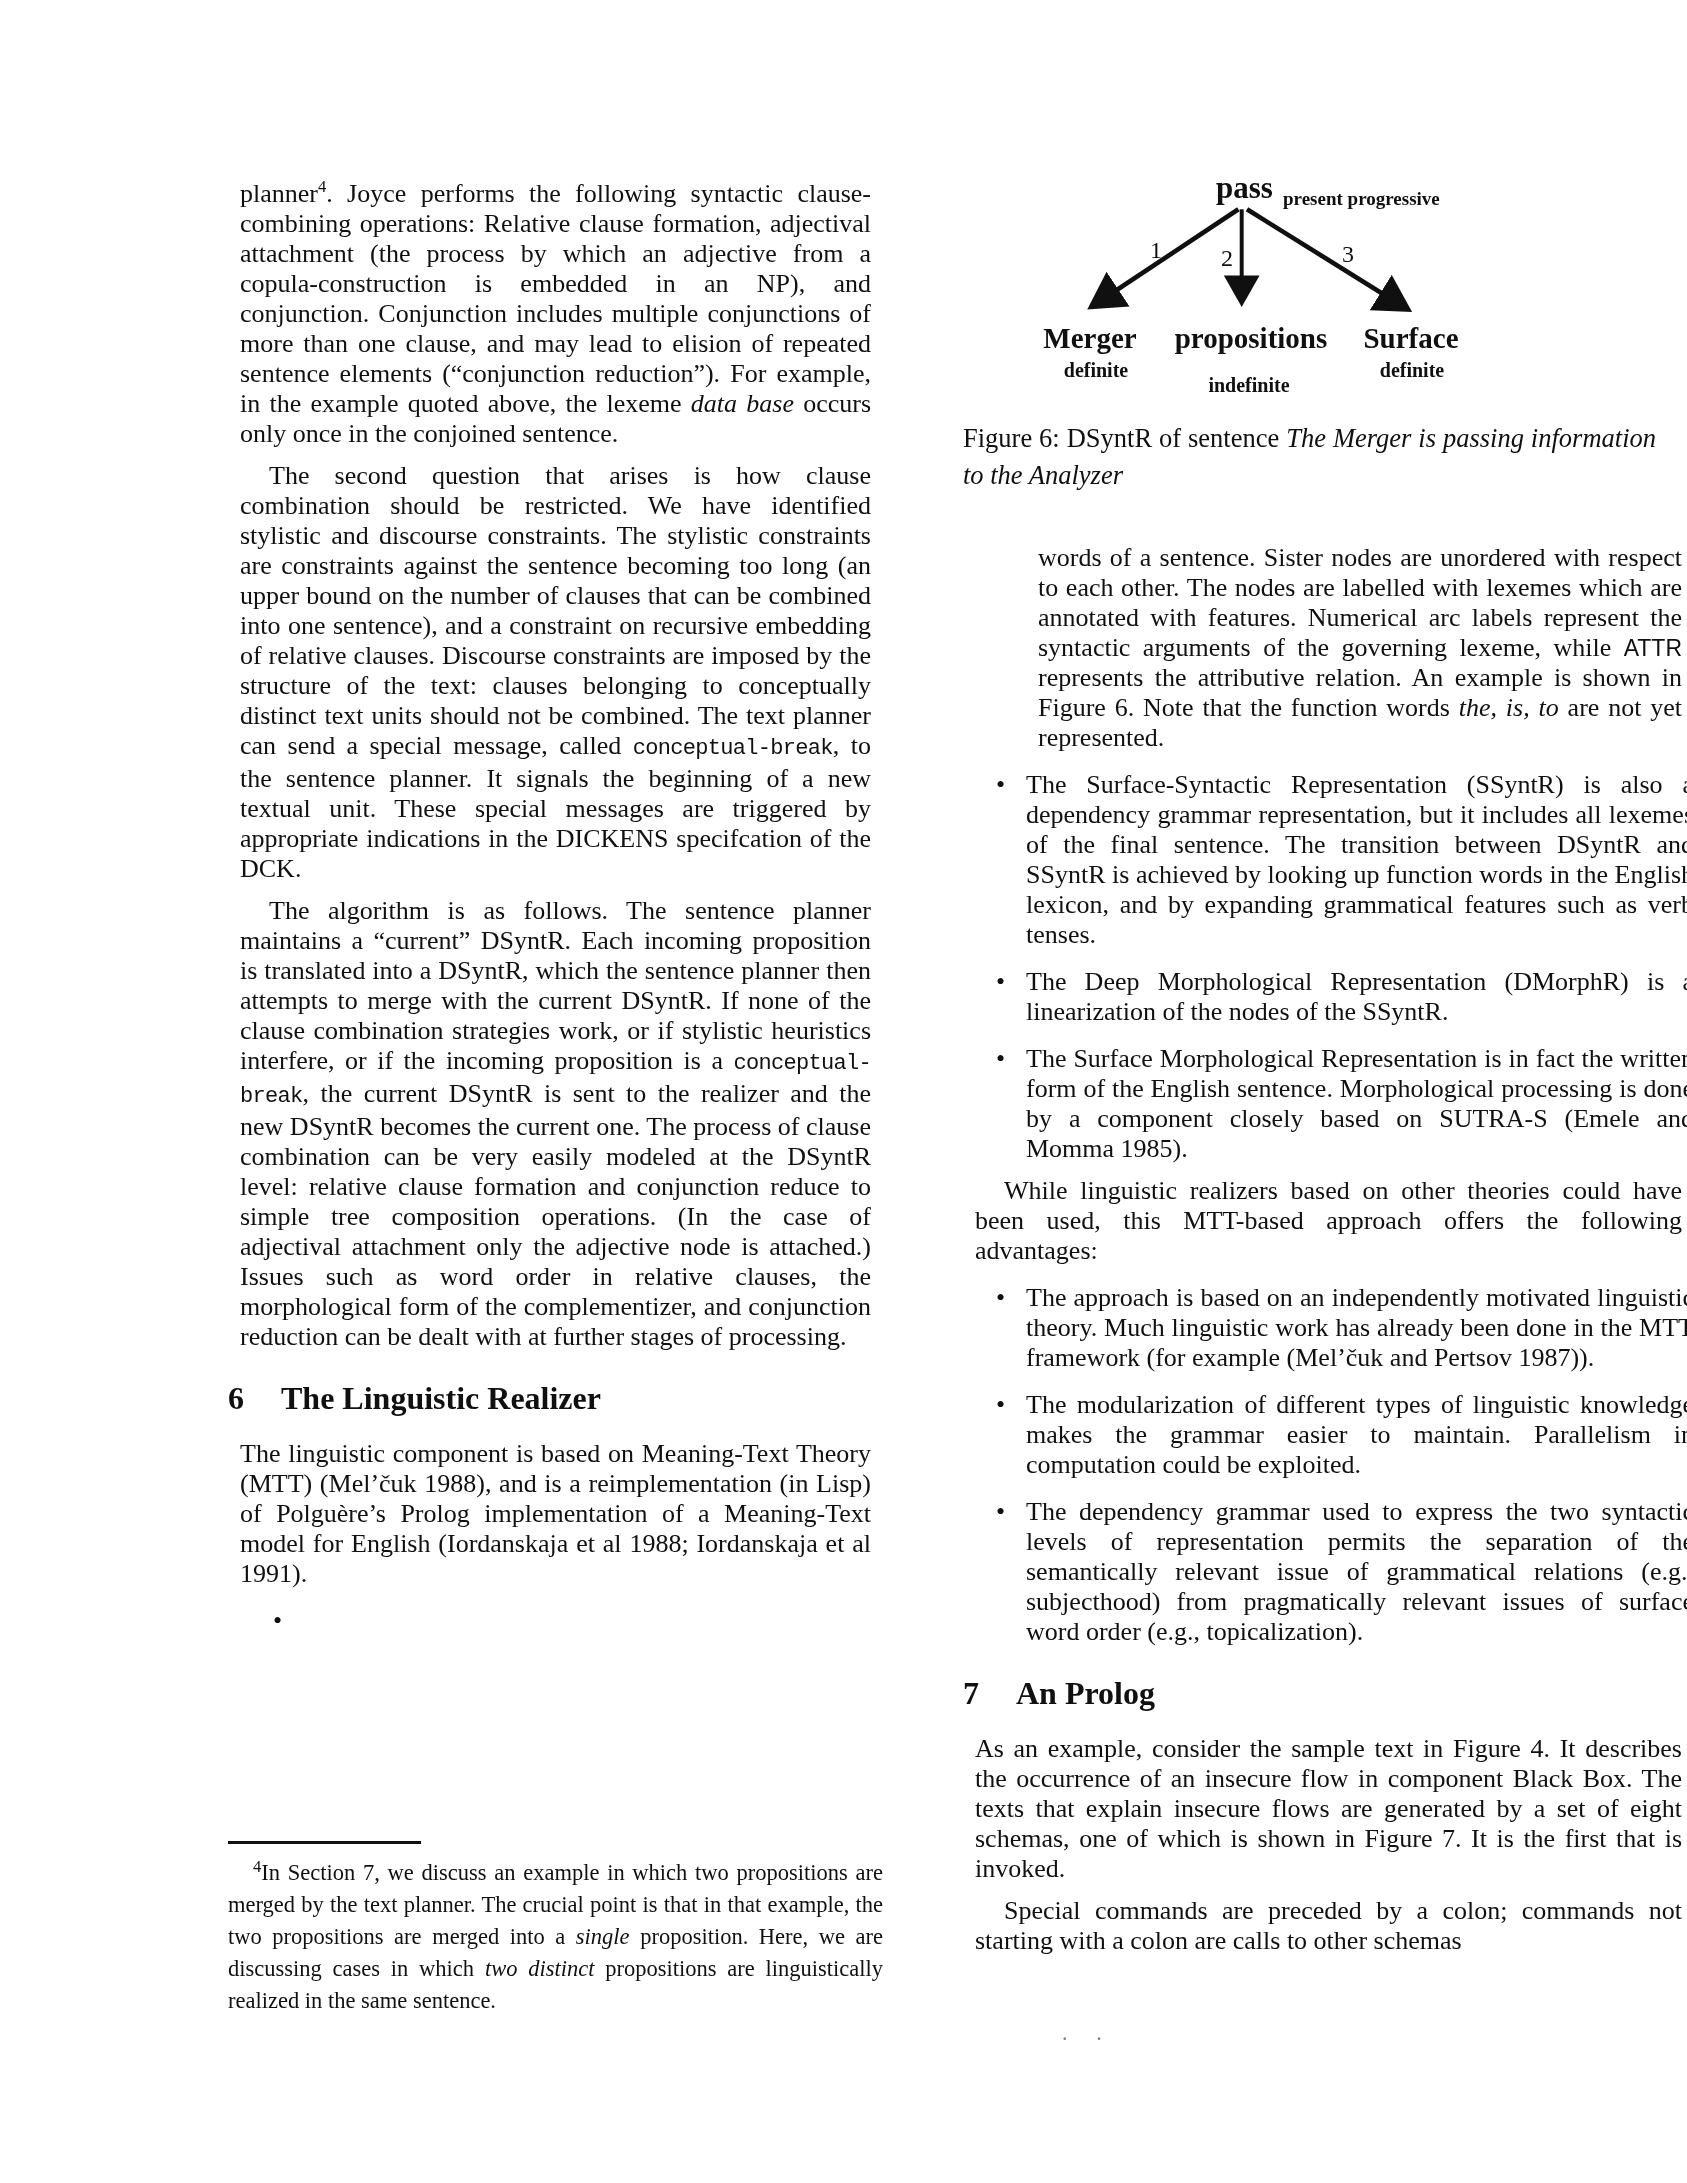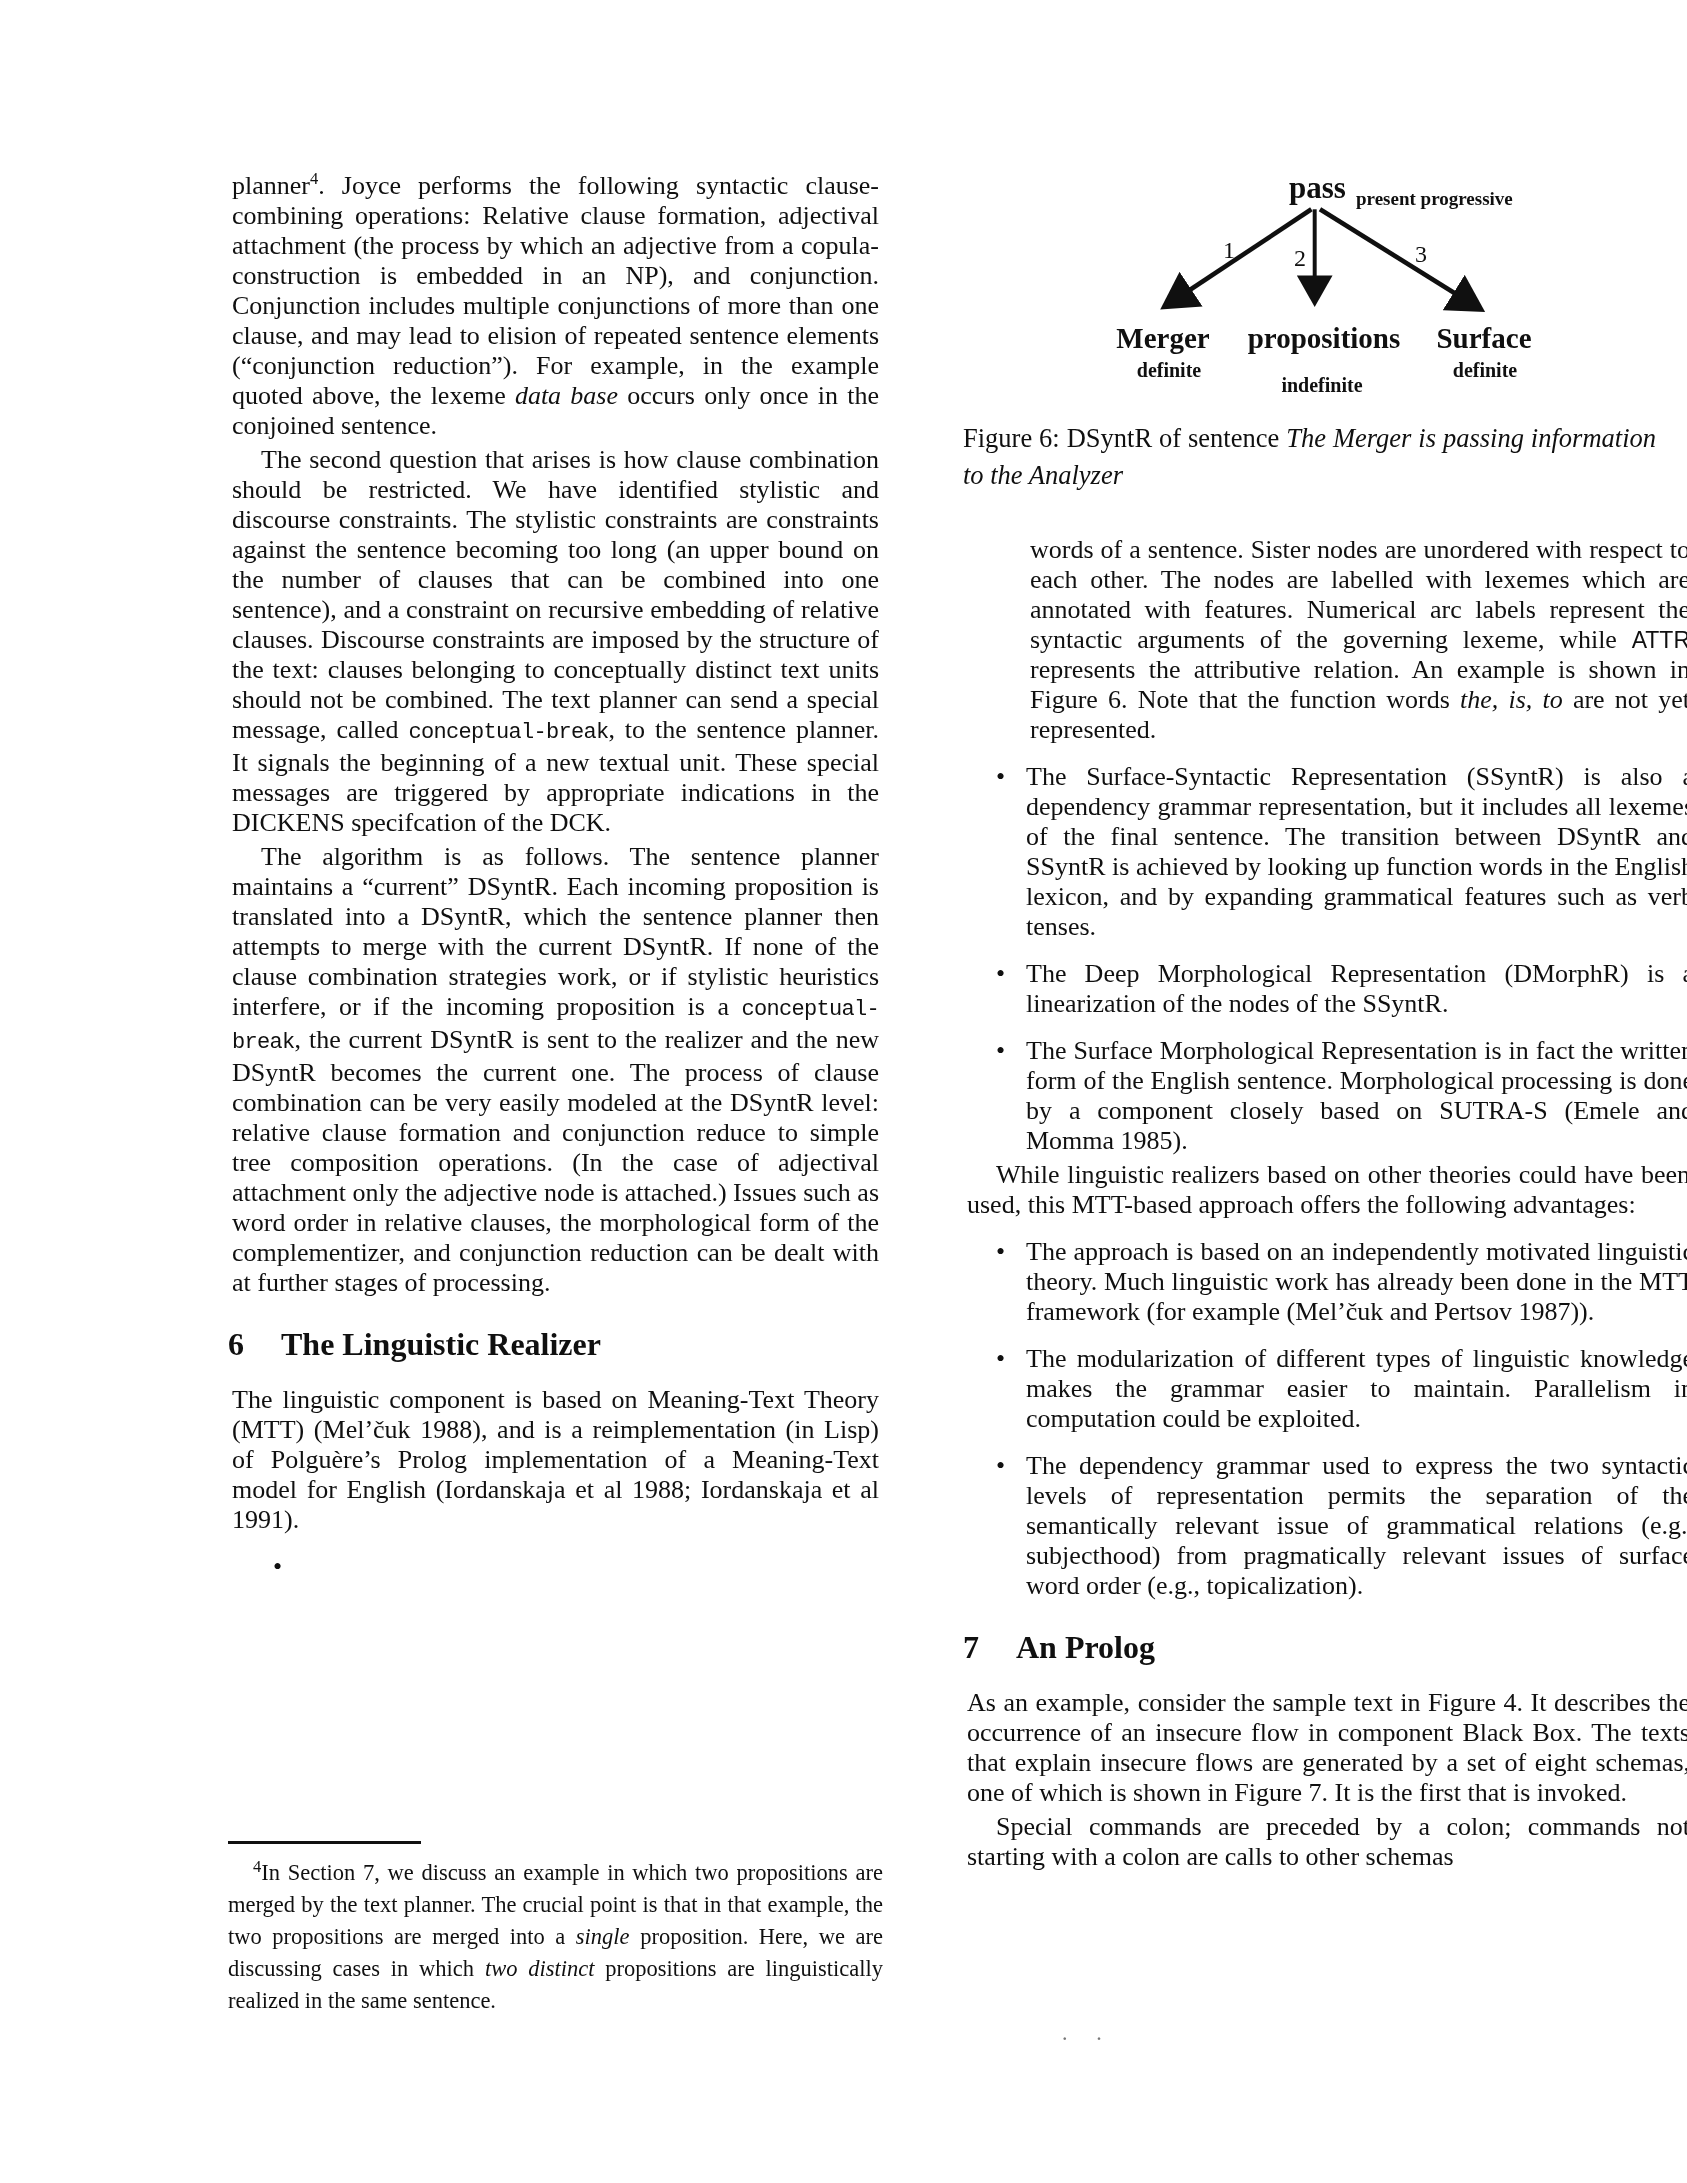--- a/index.html
+++ b/index.html
@@ -4,40 +4,40 @@
 <style>
   html, body { margin:0; padding:0; }
   body {
     width:1687px; height:2183px; position:relative; overflow:hidden;
     background:#ffffff; color:#101010;
     font-family:"Liberation Serif", serif;
   }
   .col { position:absolute; text-align:justify; }
   .col-left  { left:228px;  top:167px; width:655px; }
   .col-right { left:963px; top:531px; width:731px; }
-  p.body { margin:4px; font-size:26px; line-height:30px; }
+  p.body { margin:12px; font-size:26px; line-height:30px; }
   .indent { text-indent:29px; }
   sup.fnmark { font-size:16.5px; vertical-align:super; line-height:0; }
   i { font-style:italic; }
   .code { font-family:"Liberation Mono", monospace; font-size:22px; font-weight:normal; letter-spacing:-0.7px; }
   .sans { font-family:"Liberation Sans", sans-serif; font-size:23px; }
   h2.sec { display:flex; gap:37px; align-items:baseline; font-size:32px; font-weight:bold;
            margin:28px 0 22.5px 0; line-height:36px; text-align:left; }
   .li { display:flex; margin-top:17px; }
   .li .marker { flex:0 0 63px; box-sizing:border-box; padding-left:33px; font-size:26px; line-height:30px; }
   .col-left .li .marker { flex:0 0 73px; padding-left:45px; }
   .li .t { flex:1; font-size:26px; line-height:30px; text-align:justify; }
   .cont { padding-left:63px; }
   .gap { margin-top:20px; }
 
   .footnote { position:absolute; left:228px; top:1841px; width:655px; }
   .fn-rule { width:193px; height:3.3px; background:#101010; }
   .fn-text { margin:13.2px 0 0 0; font-size:22.5px; line-height:32px; text-align:justify; text-indent:25px; }
 
-  .figure { position:absolute; left:986px; top:167px; width:701px; height:228px;text-decoration:underline; }
+  .figure { position:absolute; left:913px; top:167px; width:701px; height:228px;text-decoration:underline; }
   .figure svg { position:absolute; left:0; top:0; }
   .fig-root { position:absolute; left:303px; top:2.6px; font-weight:bold; font-size:31px; white-space:nowrap; }
   .fig-root-feat { position:absolute; left:370px; top:21px; font-weight:bold; font-size:19px; white-space:nowrap; }
   .arc { position:absolute; font-size:24px; }
   .arc-1 { left:237px; top:70px; }
   .arc-2 { left:308px; top:78px; }
   .arc-3 { left:429px; top:74px; }
   .fig-node { position:absolute; transform:translateX(-50%); top:155px; font-weight:bold; font-size:29px; white-space:nowrap; }
   .fig-feat { position:absolute; transform:translateX(-50%); top:192px; font-weight:bold; font-size:20px; white-space:nowrap; }
   .n1 { left:177px; } .n2 { left:338px; } .n3 { left:498px; }

